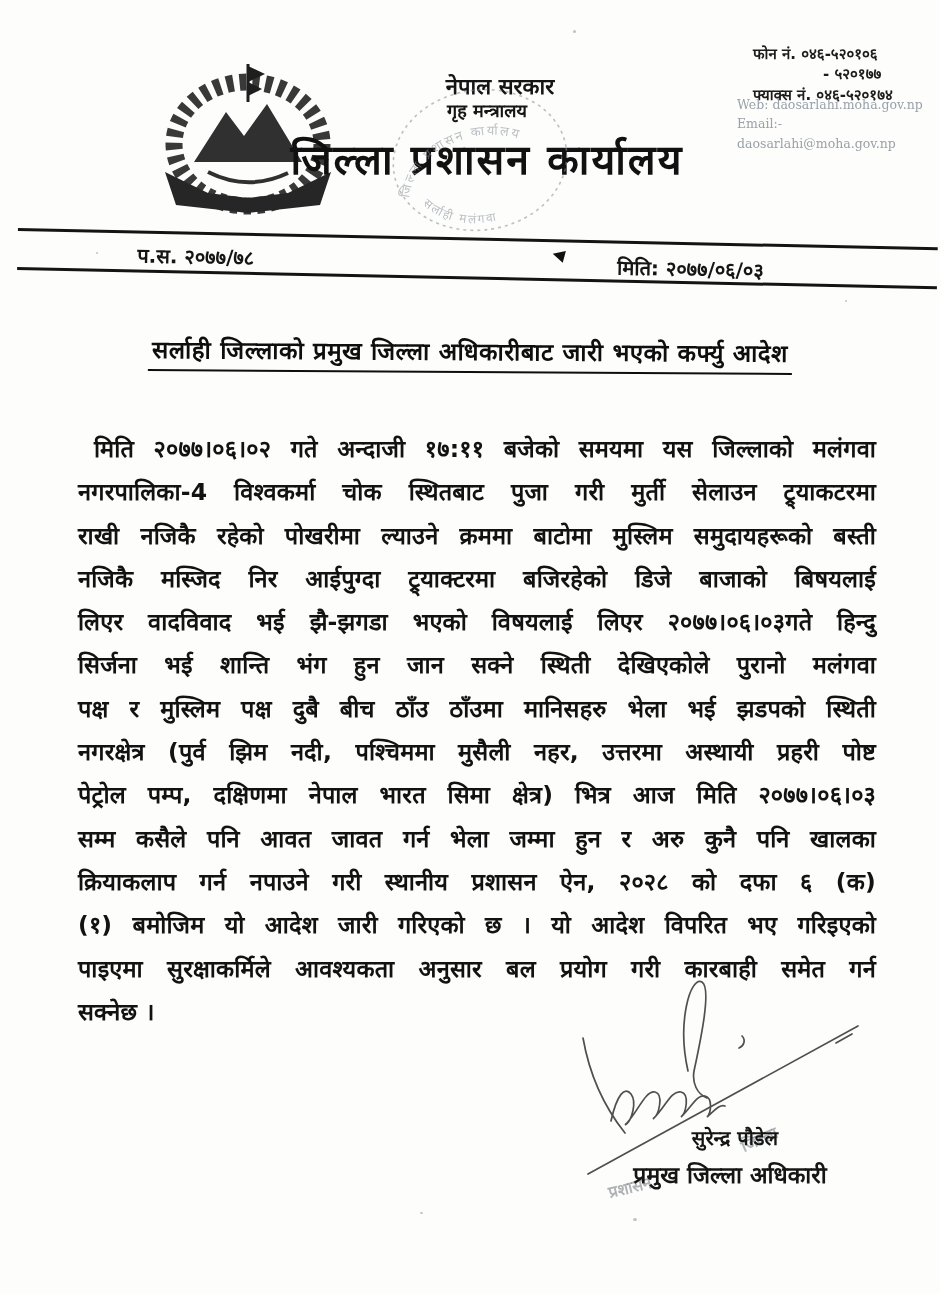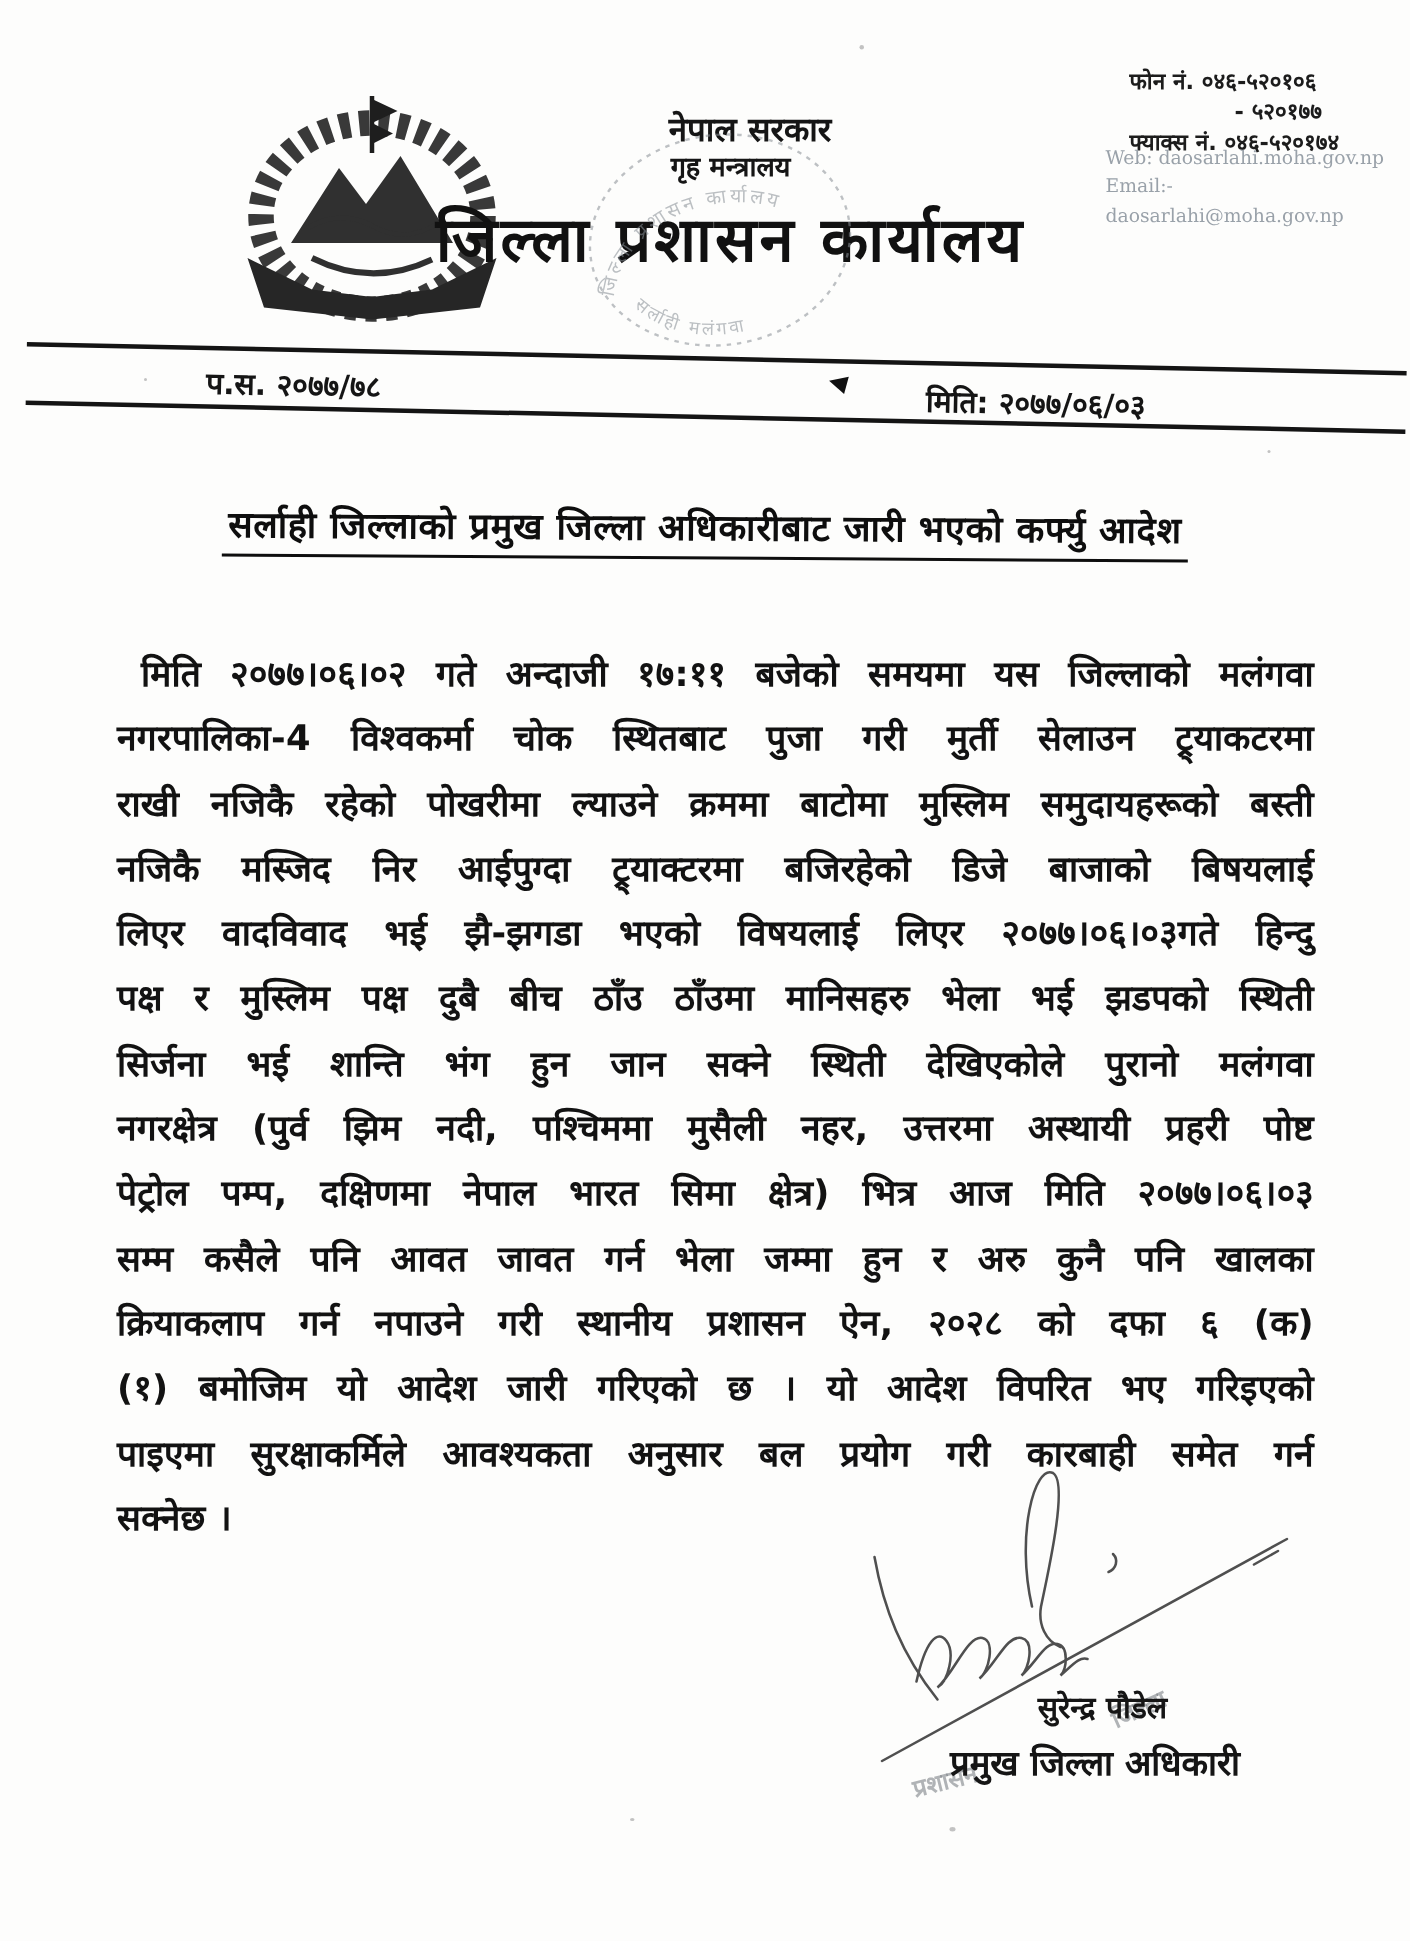--- a/index.html
+++ b/index.html
@@ -115,22 +115,22 @@
   <div class="abs title-wrap">
     <span class="title-text">सर्लाही जिल्लाको प्रमुख जिल्ला अधिकारीबाट जारी भएको कर्फ्यु आदेश</span>
   </div>
 
   <div class="abs body-text">
     <div class="bl first">मिति २०७७।०६।०२ गते अन्दाजी १७:११ बजेको समयमा यस जिल्लाको मलंगवा</div>
     <div class="bl">नगरपालिका-4 विश्वकर्मा चोक स्थितबाट पुजा गरी मुर्ती सेलाउन ट्र्याकटरमा</div>
     <div class="bl">राखी नजिकै रहेको पोखरीमा ल्याउने क्रममा बाटोमा मुस्लिम समुदायहरूको बस्ती</div>
     <div class="bl">नजिकै मस्जिद निर आईपुग्दा ट्र्याक्टरमा बजिरहेको डिजे बाजाको बिषयलाई</div>
     <div class="bl">लिएर वादविवाद भई झै-झगडा भएको विषयलाई लिएर २०७७।०६।०३गते हिन्दु</div>
+    <div class="bl">सिर्जना भई शान्ति भंग हुन जान सक्ने स्थिती देखिएकोले पुरानो मलंगवा</div>
     <div class="bl">पक्ष र मुस्लिम पक्ष दुबै बीच ठाँउ ठाँउमा मानिसहरु भेला भई झडपको स्थिती</div>
-    <div class="bl">सिर्जना भई शान्ति भंग हुन जान सक्ने स्थिती देखिएकोले पुरानो मलंगवा</div>
     <div class="bl">नगरक्षेत्र (पुर्व झिम नदी, पश्चिममा मुसैली नहर, उत्तरमा अस्थायी प्रहरी पोष्ट</div>
     <div class="bl">पेट्रोल पम्प, दक्षिणमा नेपाल भारत सिमा क्षेत्र) भित्र आज मिति २०७७।०६।०३</div>
     <div class="bl">सम्म कसैले पनि आवत जावत गर्न भेला जम्मा हुन र अरु कुनै पनि खालका</div>
     <div class="bl">क्रियाकलाप गर्न नपाउने गरी स्थानीय प्रशासन ऐन, २०२८ को दफा ६ (क)</div>
     <div class="bl">(१) बमोजिम यो आदेश जारी गरिएको छ । यो आदेश विपरित भए गरिइएको</div>
     <div class="bl">पाइएमा सुरक्षाकर्मिले आवश्यकता अनुसार बल प्रयोग गरी कारबाही समेत गर्न</div>
     <div class="bl last">सक्नेछ  ।</div>
   </div>
 
   <div class="abs stamp-frag frag1">जिल्ला</div>

